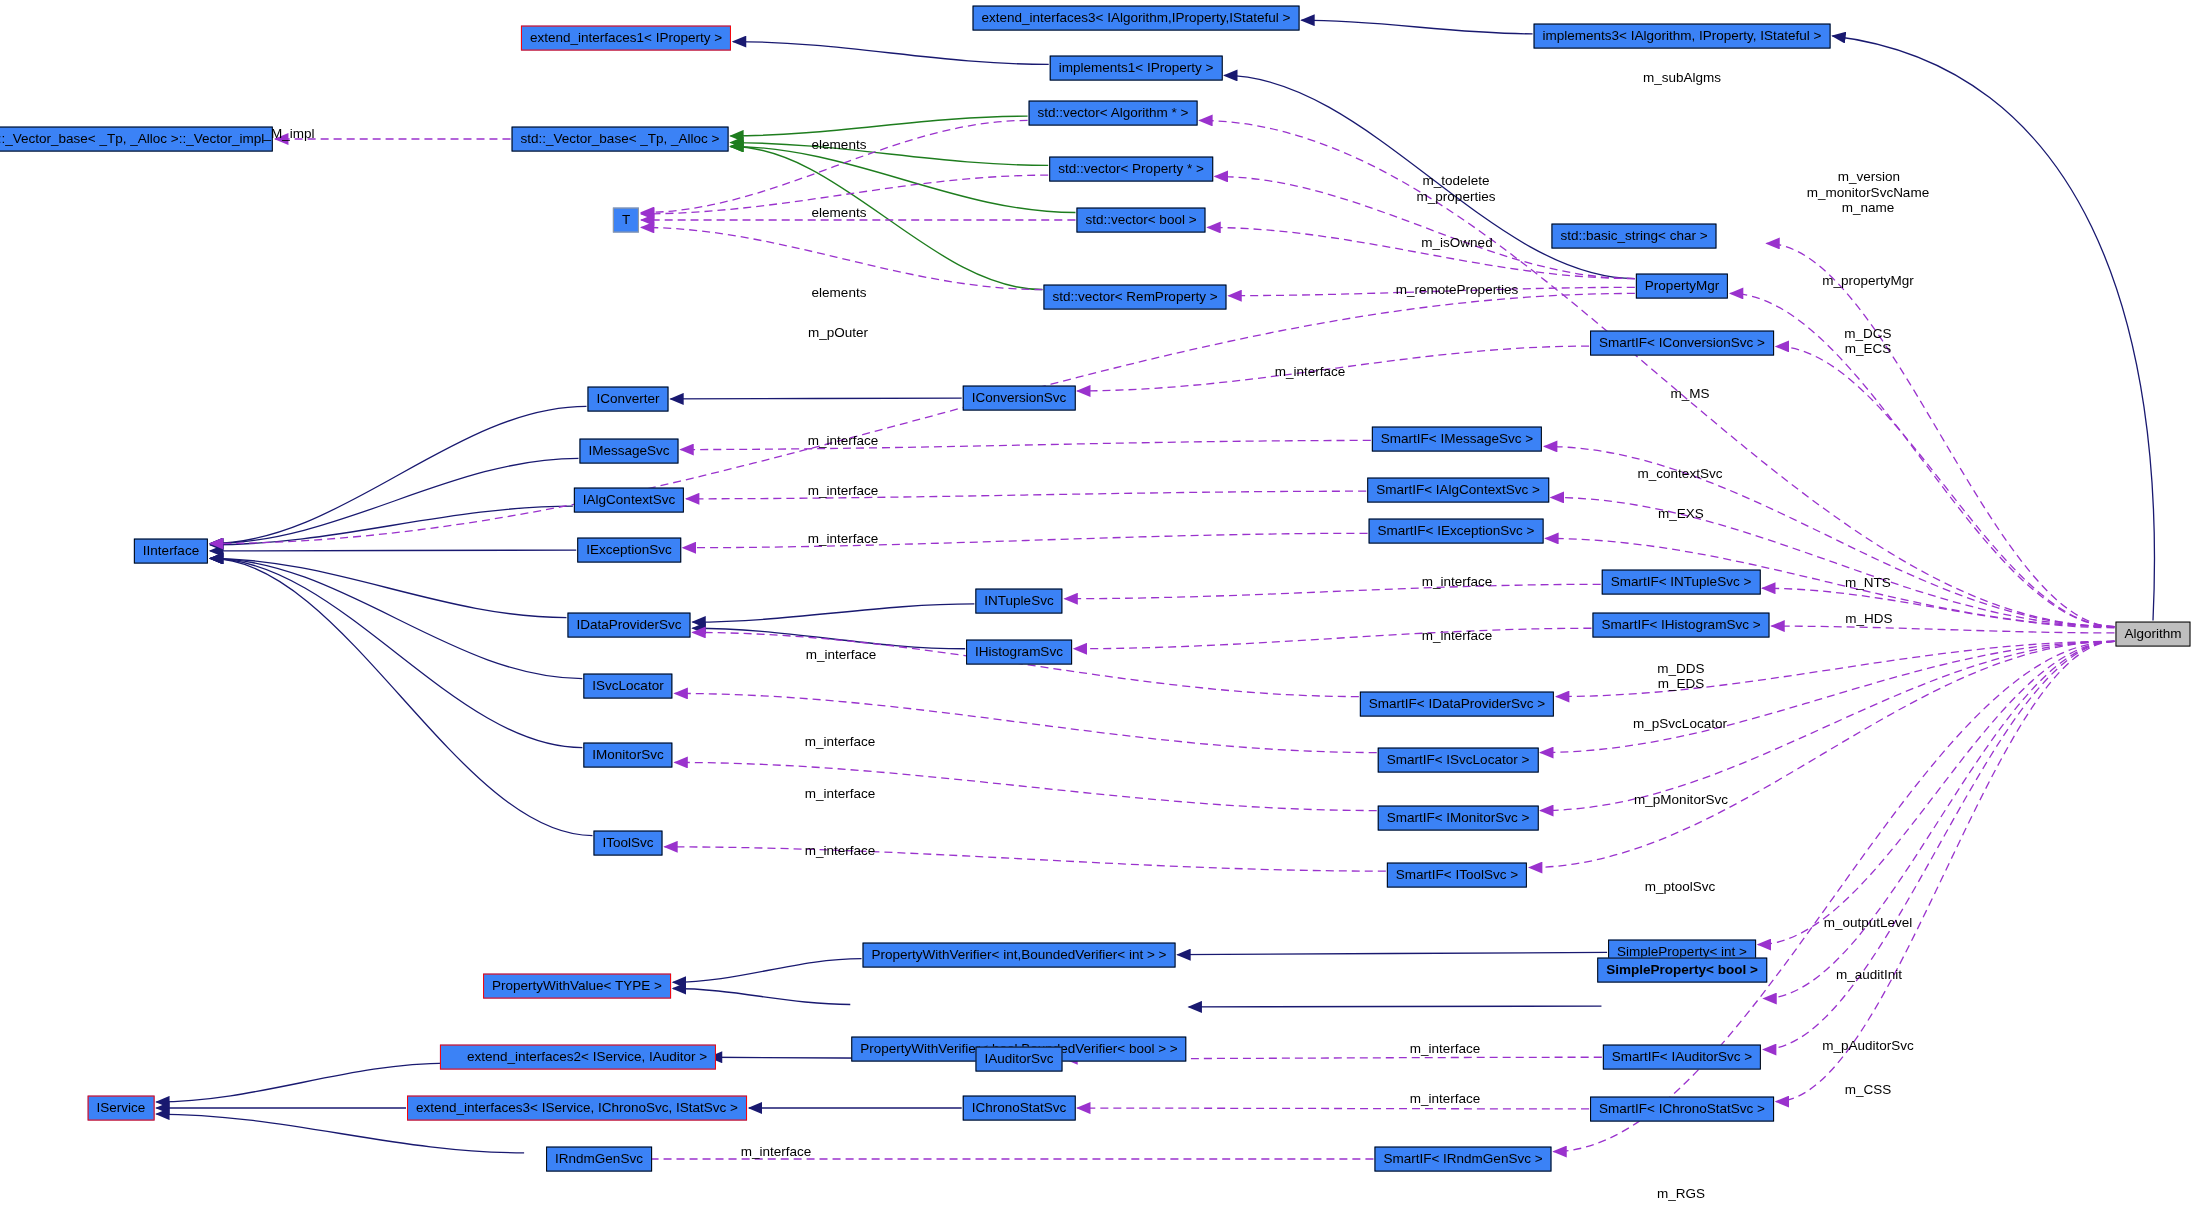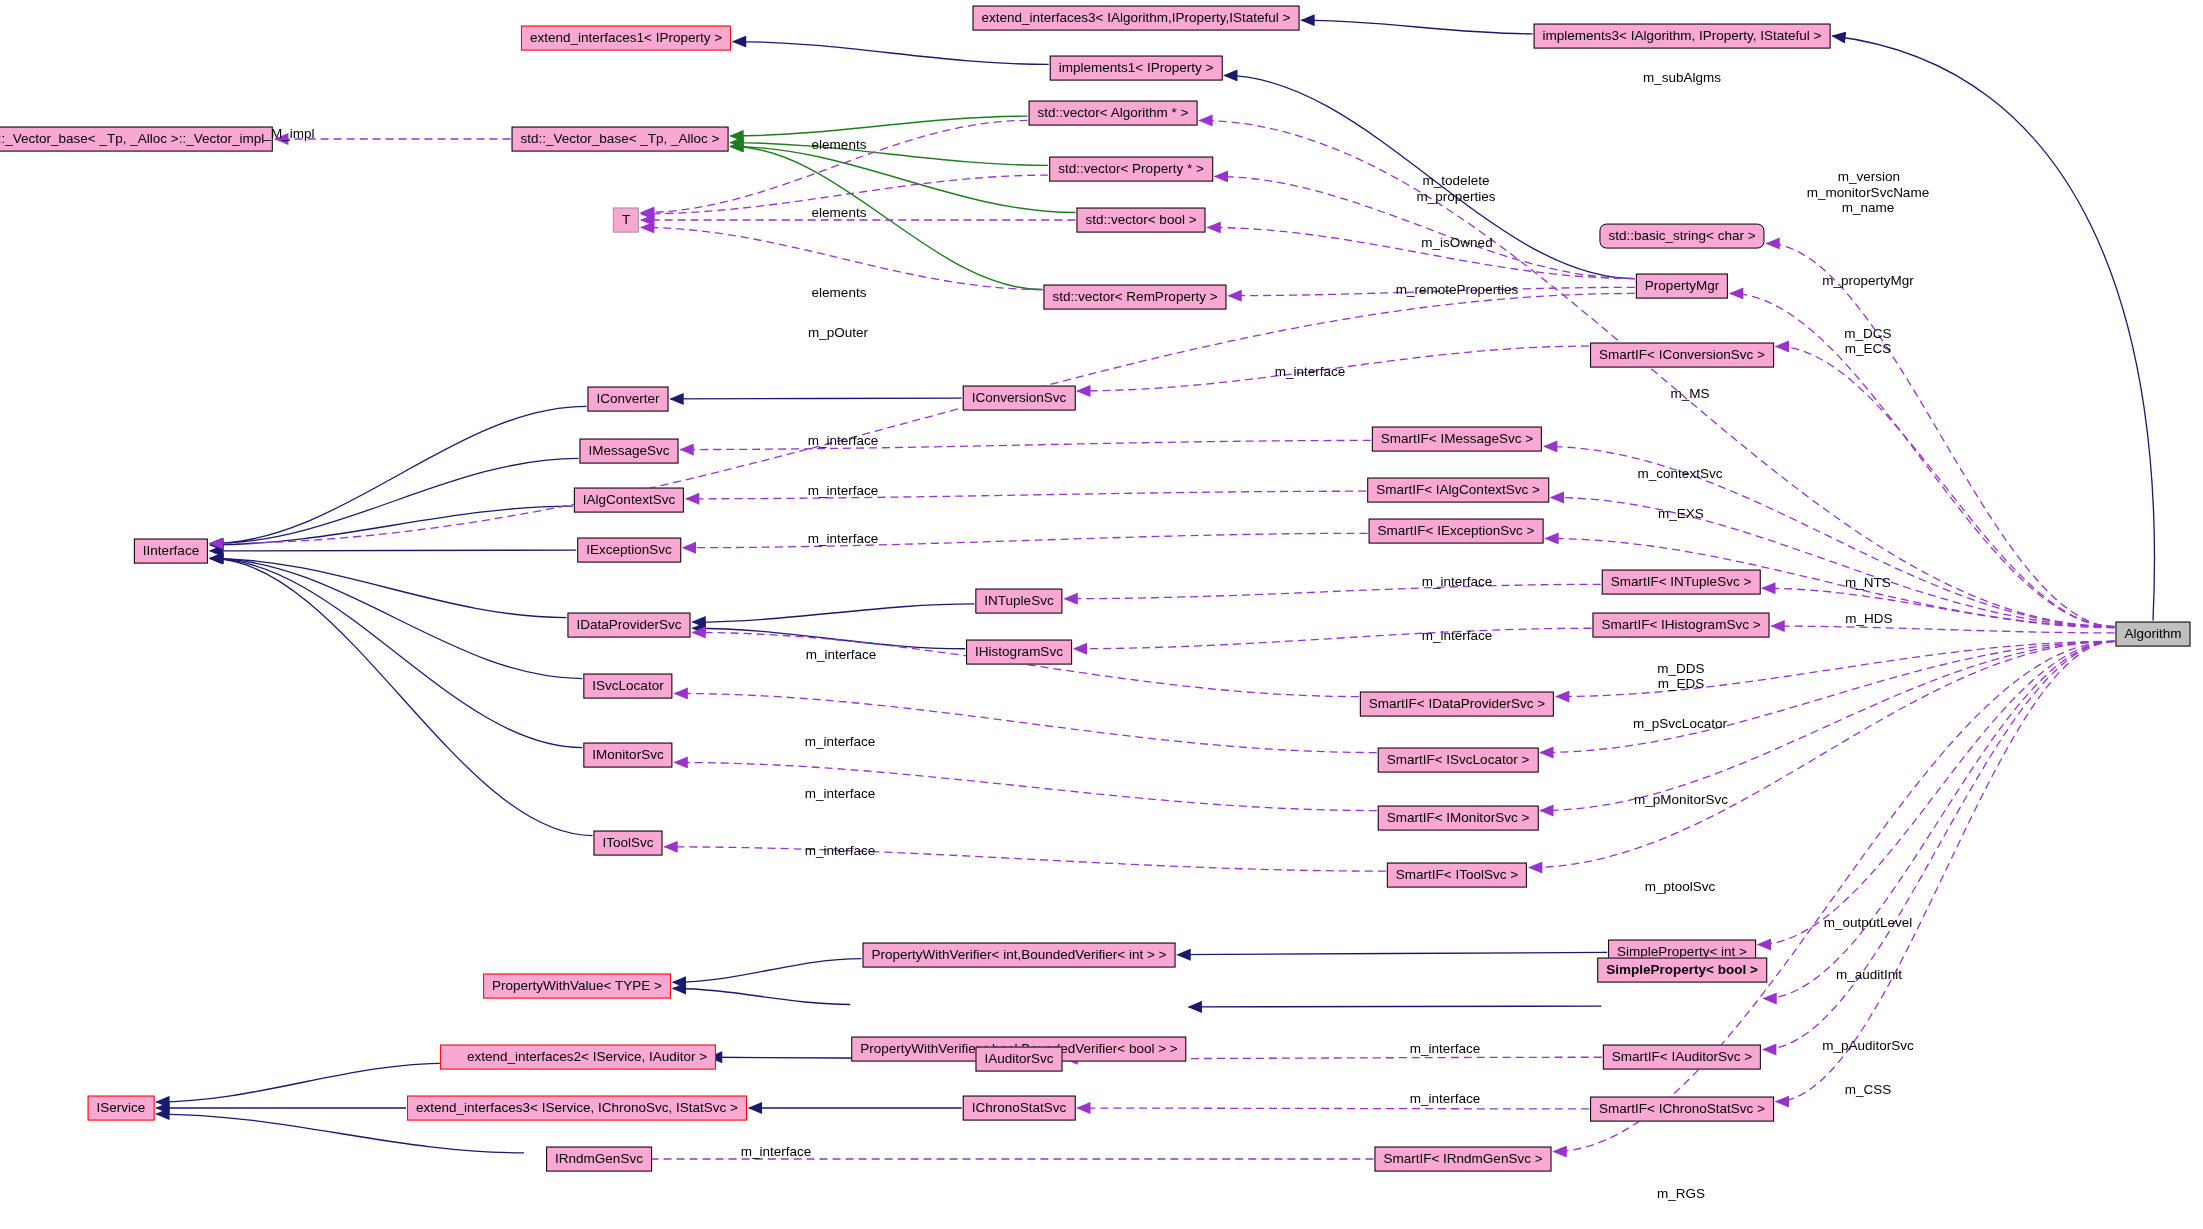--- a/index.html
+++ b/index.html
@@ -7,21 +7,21 @@
     position:relative;
     width:2203px;height:1229px;
     background:#ffffff;
     font-family:"Liberation Sans", sans-serif;
     overflow:hidden;
   }
   #edges-svg{position:absolute;left:0;top:0;}
   .node{
     position:absolute;
     transform:translate(-50%,-50%);
-    background:#f9a8d4;
+    background:#3b82f6;
     border:1.5px solid #000000;
     padding:3px 8px;
     font-size:13.5px;
     line-height:1.25;
     color:#000;
     white-space:nowrap;
     z-index:2;
   }
   .node.red{border:1.5px solid #ff0000;}
   .node.param{border:1.5px solid #9a9a9a;}
@@ -130,23 +130,23 @@
     <div class="node" style="left: 620px; top: 139px;">std::_Vector_base&lt; _Tp, _Alloc &gt;</div>
     <div class="node red" style="left: 626px; top: 38px;">extend_interfaces1&lt; IProperty &gt;</div>
     <div class="node" style="left: 1136px; top: 18px;">extend_interfaces3&lt; IAlgorithm,IProperty,IStateful &gt;</div>
     <div class="node" style="left: 1136px; top: 68px;">implements1&lt; IProperty &gt;</div>
     <div class="node" style="left: 1682px; top: 36px;">implements3&lt; IAlgorithm, IProperty, IStateful &gt;</div>
     <div class="node" style="left: 1113px; top: 113px;">std::vector&lt; Algorithm * &gt;</div>
     <div class="node" style="left: 1131px; top: 169px;">std::vector&lt; Property * &gt;</div>
     <div class="node" style="left: 1141px; top: 220px;">std::vector&lt; bool &gt;</div>
     <div class="node" style="left: 1135px; top: 297px;">std::vector&lt; RemProperty &gt;</div>
     <div class="node param" style="left: 626px; top: 220px;">T</div>
-    <div class="node" style="left: 1682px; top: 236px; border-radius: 7px;">std::basic_string&lt; char &gt;</div>
+    <div class="node" style="left: 1634px; top: 236px;">std::basic_string&lt; char &gt;</div>
     <div class="node" style="left: 1682px; top: 286px;">PropertyMgr</div>
-    <div class="node" style="left: 1682px; top: 355px;">SmartIF&lt; IConversionSvc &gt;</div>
+    <div class="node" style="left: 1682px; top: 343px;">SmartIF&lt; IConversionSvc &gt;</div>
     <div class="node" style="left: 1019px; top: 398px;">IConversionSvc</div>
     <div class="node" style="left: 628px; top: 399px;">IConverter</div>
     <div class="node" style="left: 171px; top: 551px;">IInterface</div>
     <div class="node" style="left: 629px; top: 451px;">IMessageSvc</div>
     <div class="node" style="left: 1457px; top: 439px;">SmartIF&lt; IMessageSvc &gt;</div>
     <div class="node" style="left: 629px; top: 500px;">IAlgContextSvc</div>
     <div class="node" style="left: 1458px; top: 490px;">SmartIF&lt; IAlgContextSvc &gt;</div>
     <div class="node" style="left: 629px; top: 550px;">IExceptionSvc</div>
     <div class="node" style="left: 1456px; top: 531px;">SmartIF&lt; IExceptionSvc &gt;</div>
     <div class="node" style="left: 1019px; top: 601px;">INTupleSvc</div>

